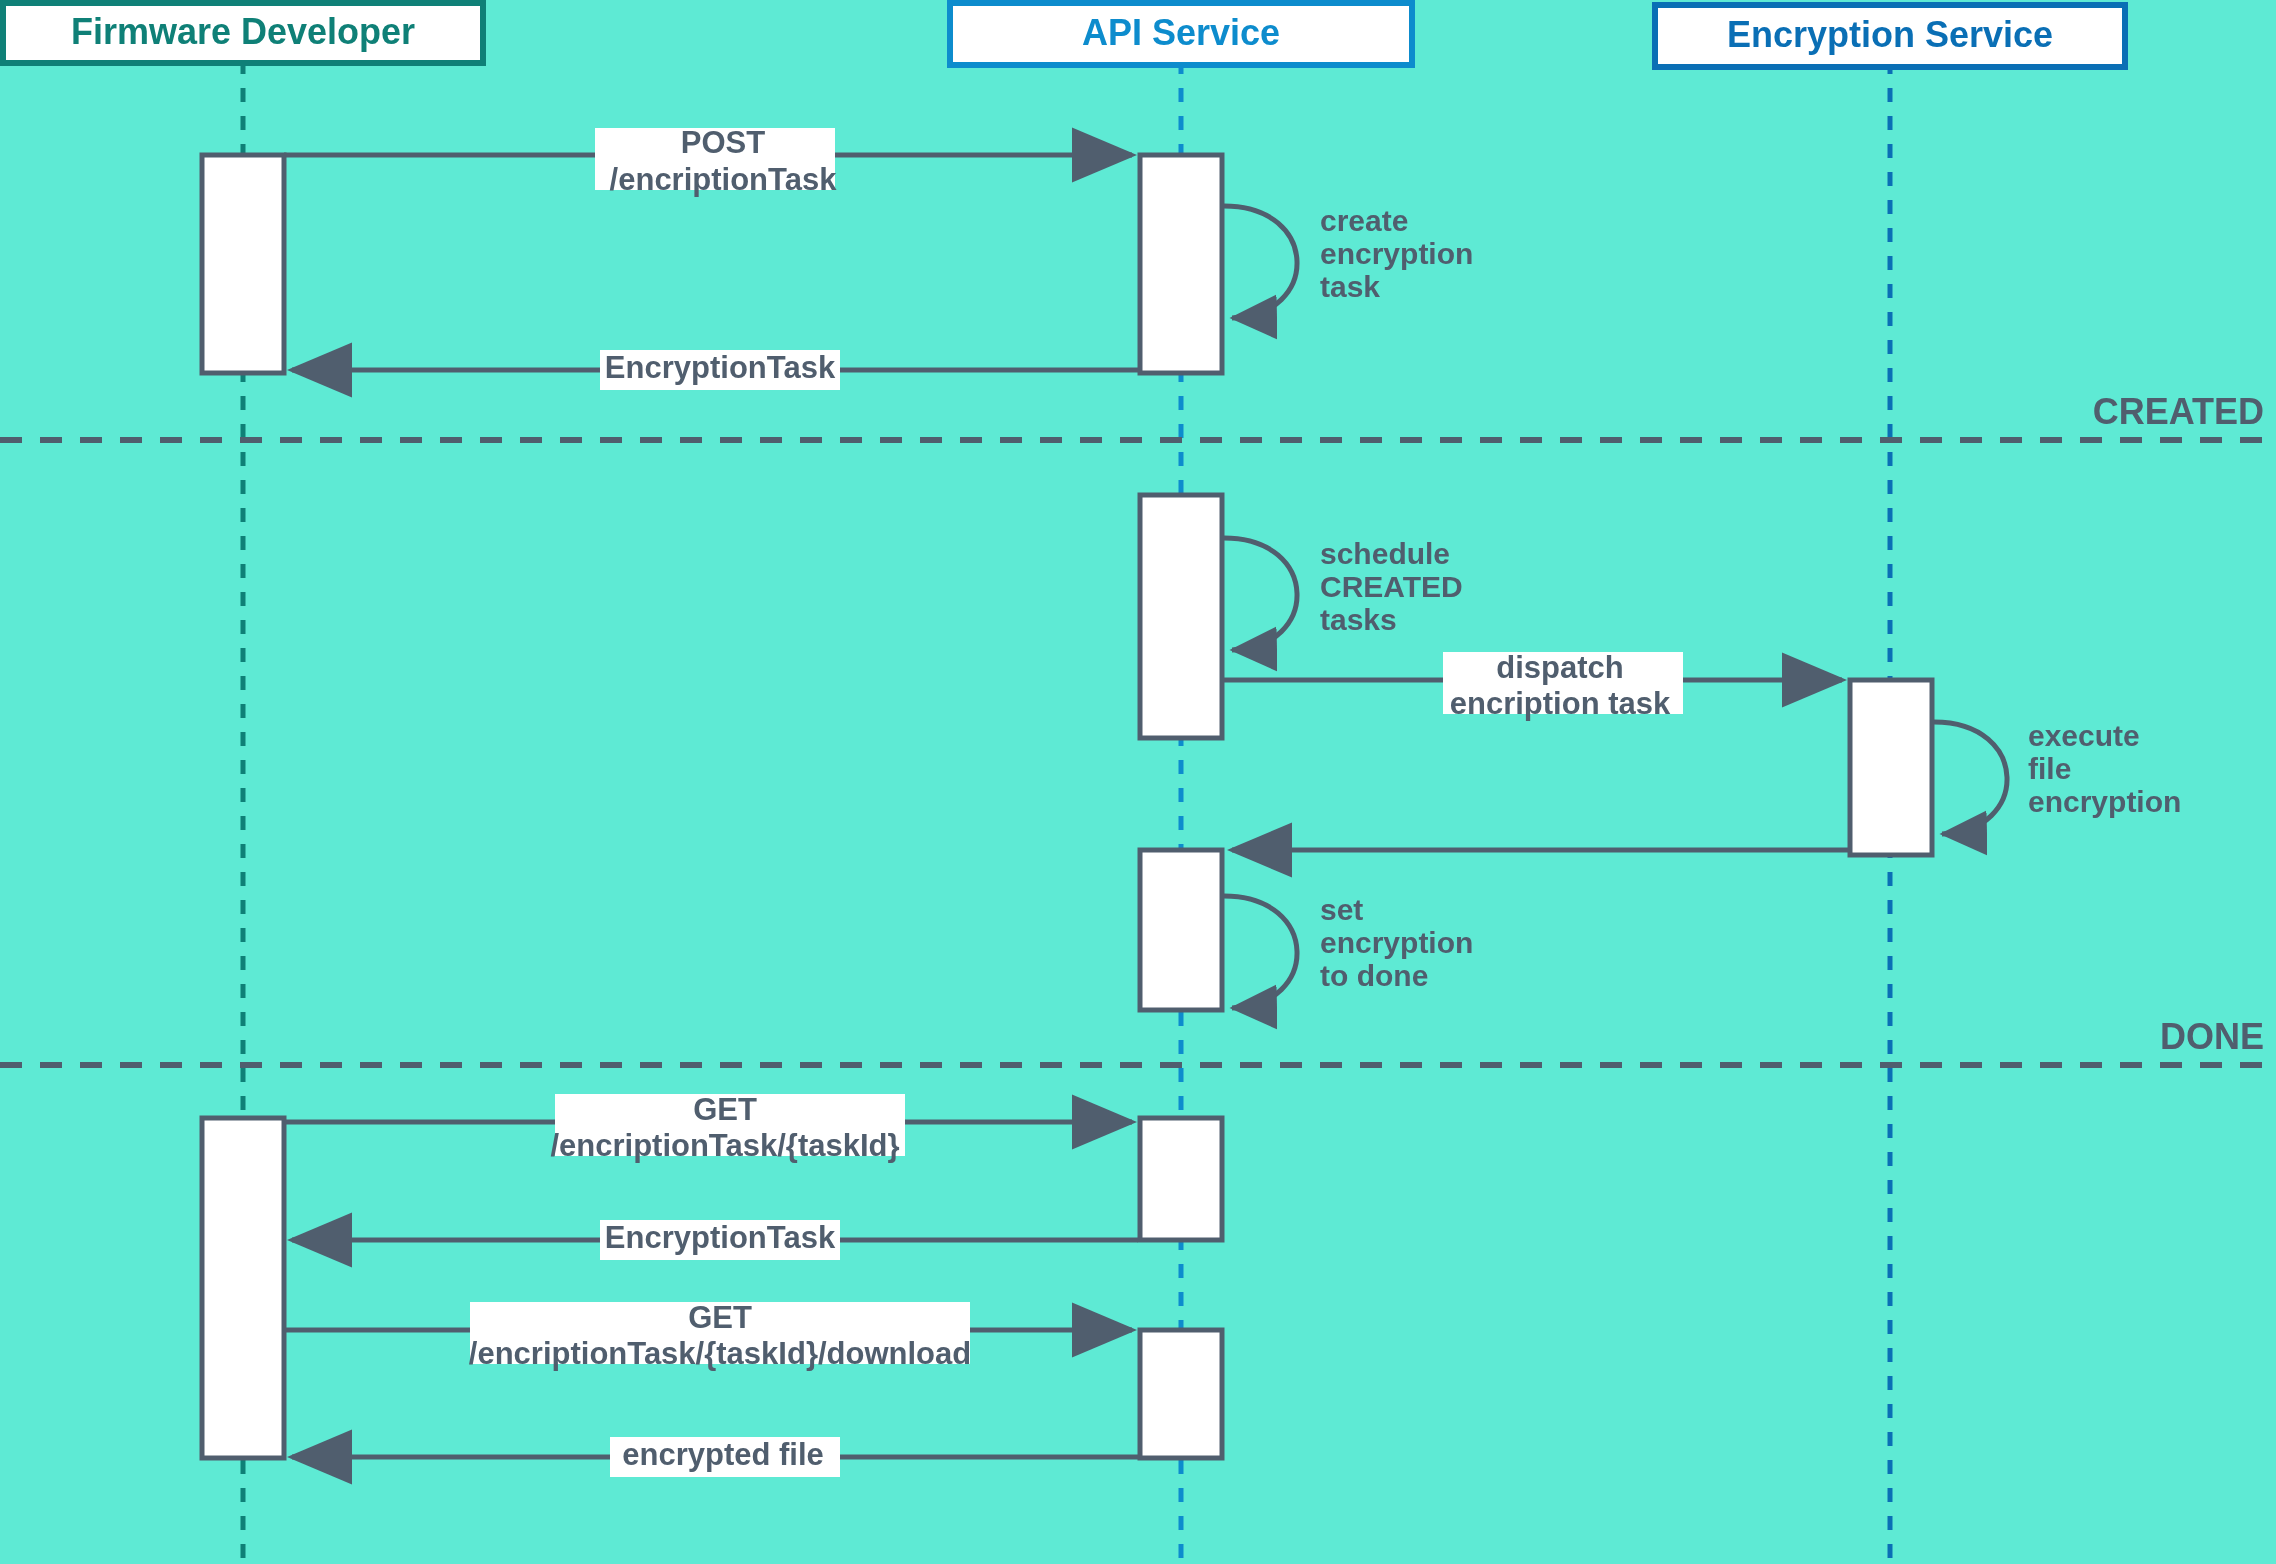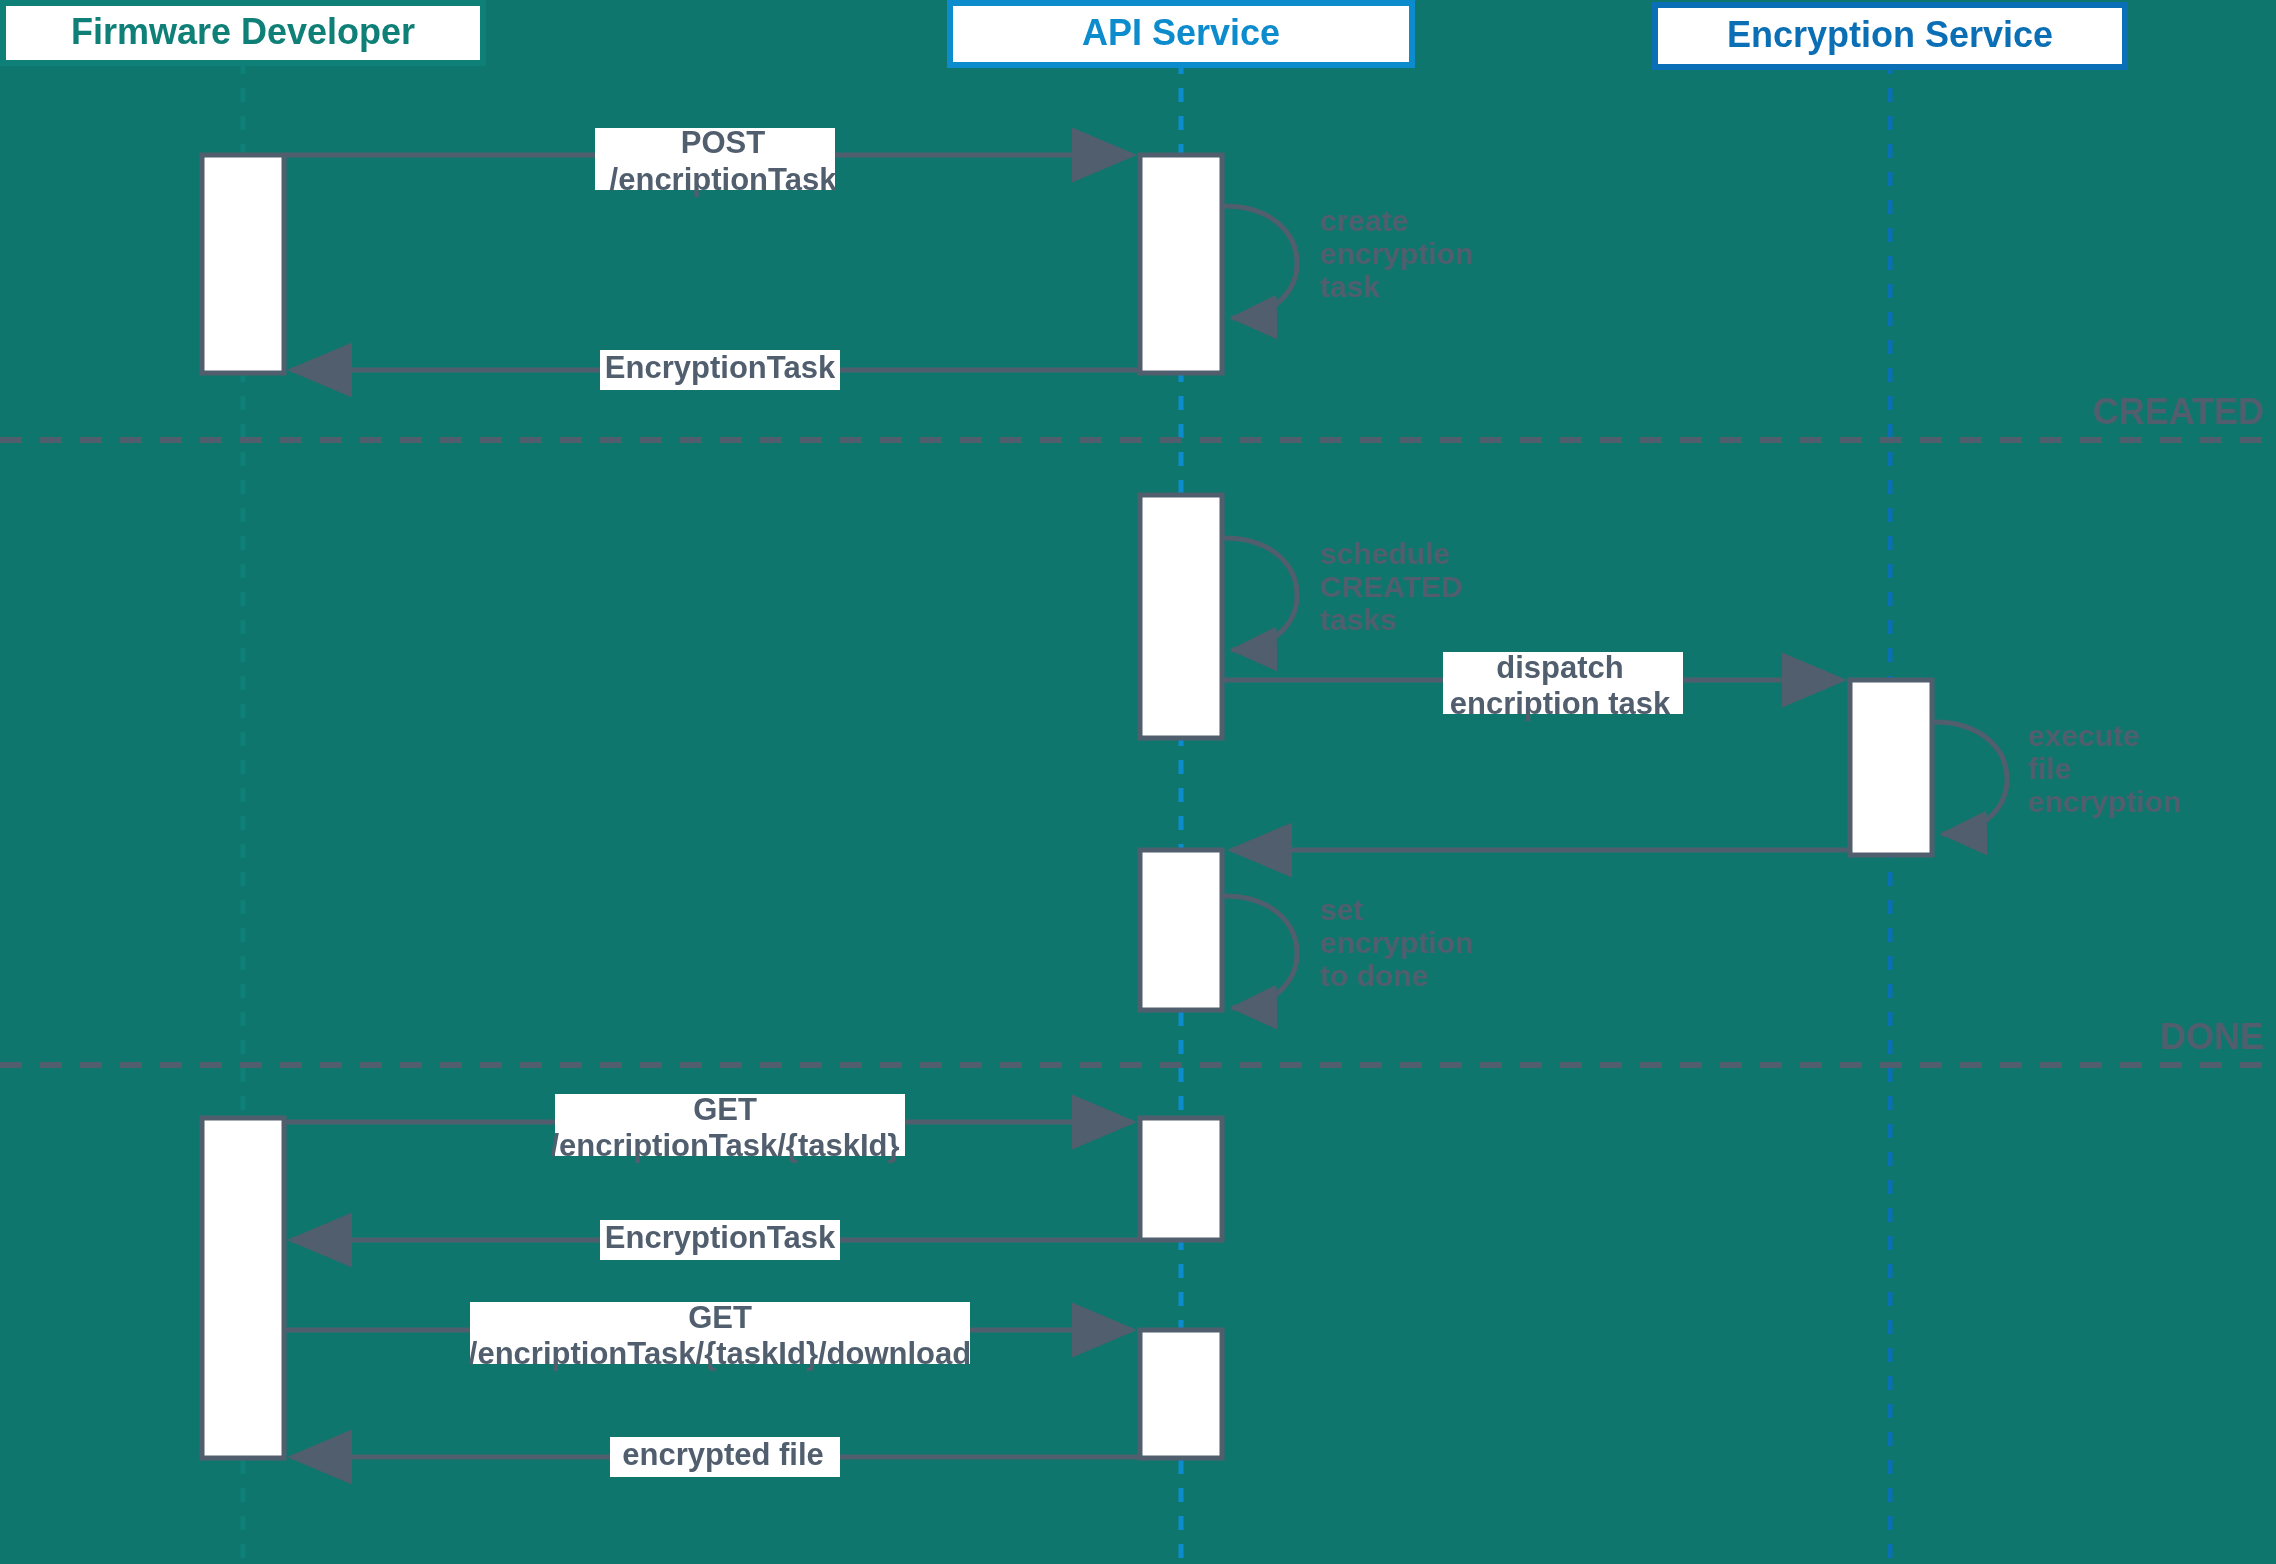--- a/index.html
+++ b/index.html
@@ -10,21 +10,21 @@
   body {
     width: 2276px;
     height: 1564px;
     font-family: "Liberation Sans", sans-serif;
     overflow: hidden;
   }
   #diagram-root {
     position: relative;
     width: 2276px;
     height: 1564px;
-    background: #0f766e;
+    background: #5eead4;
   }
   svg#seq {
     display: block;
     width: 2276px;
     height: 1564px;
   }
   .actor-box {
     fill: #ffffff;
     stroke-width: 6;
   }

